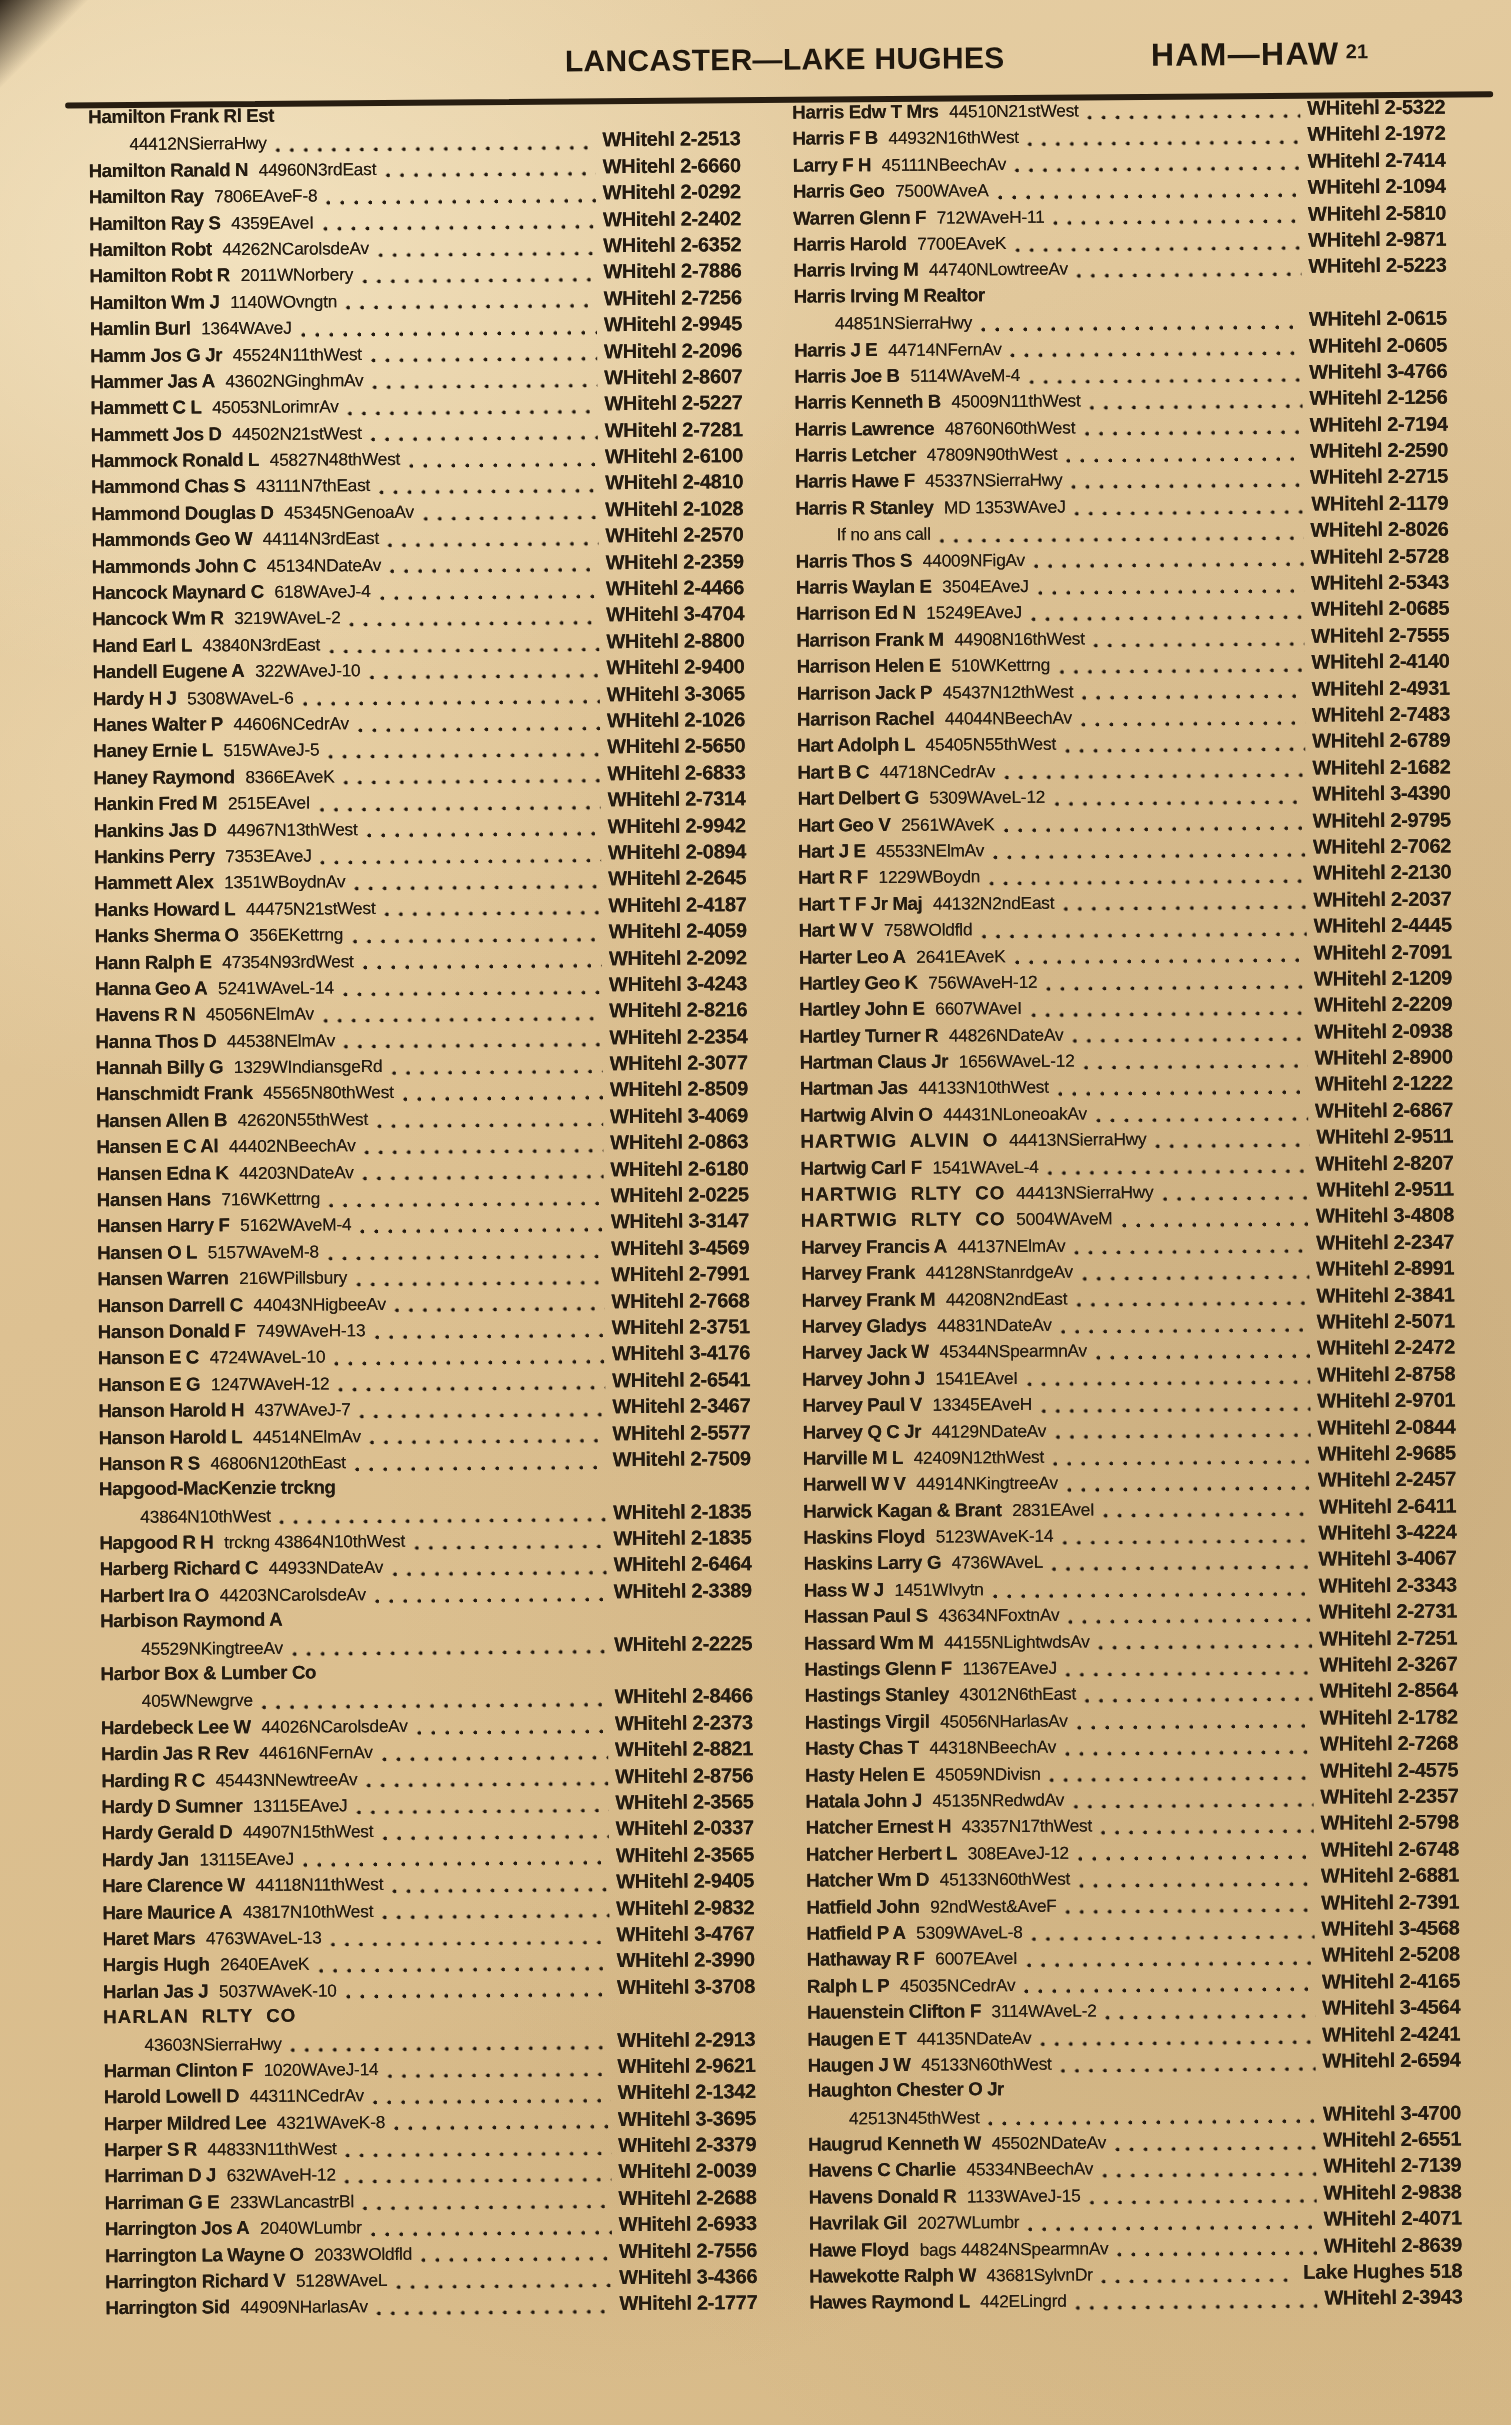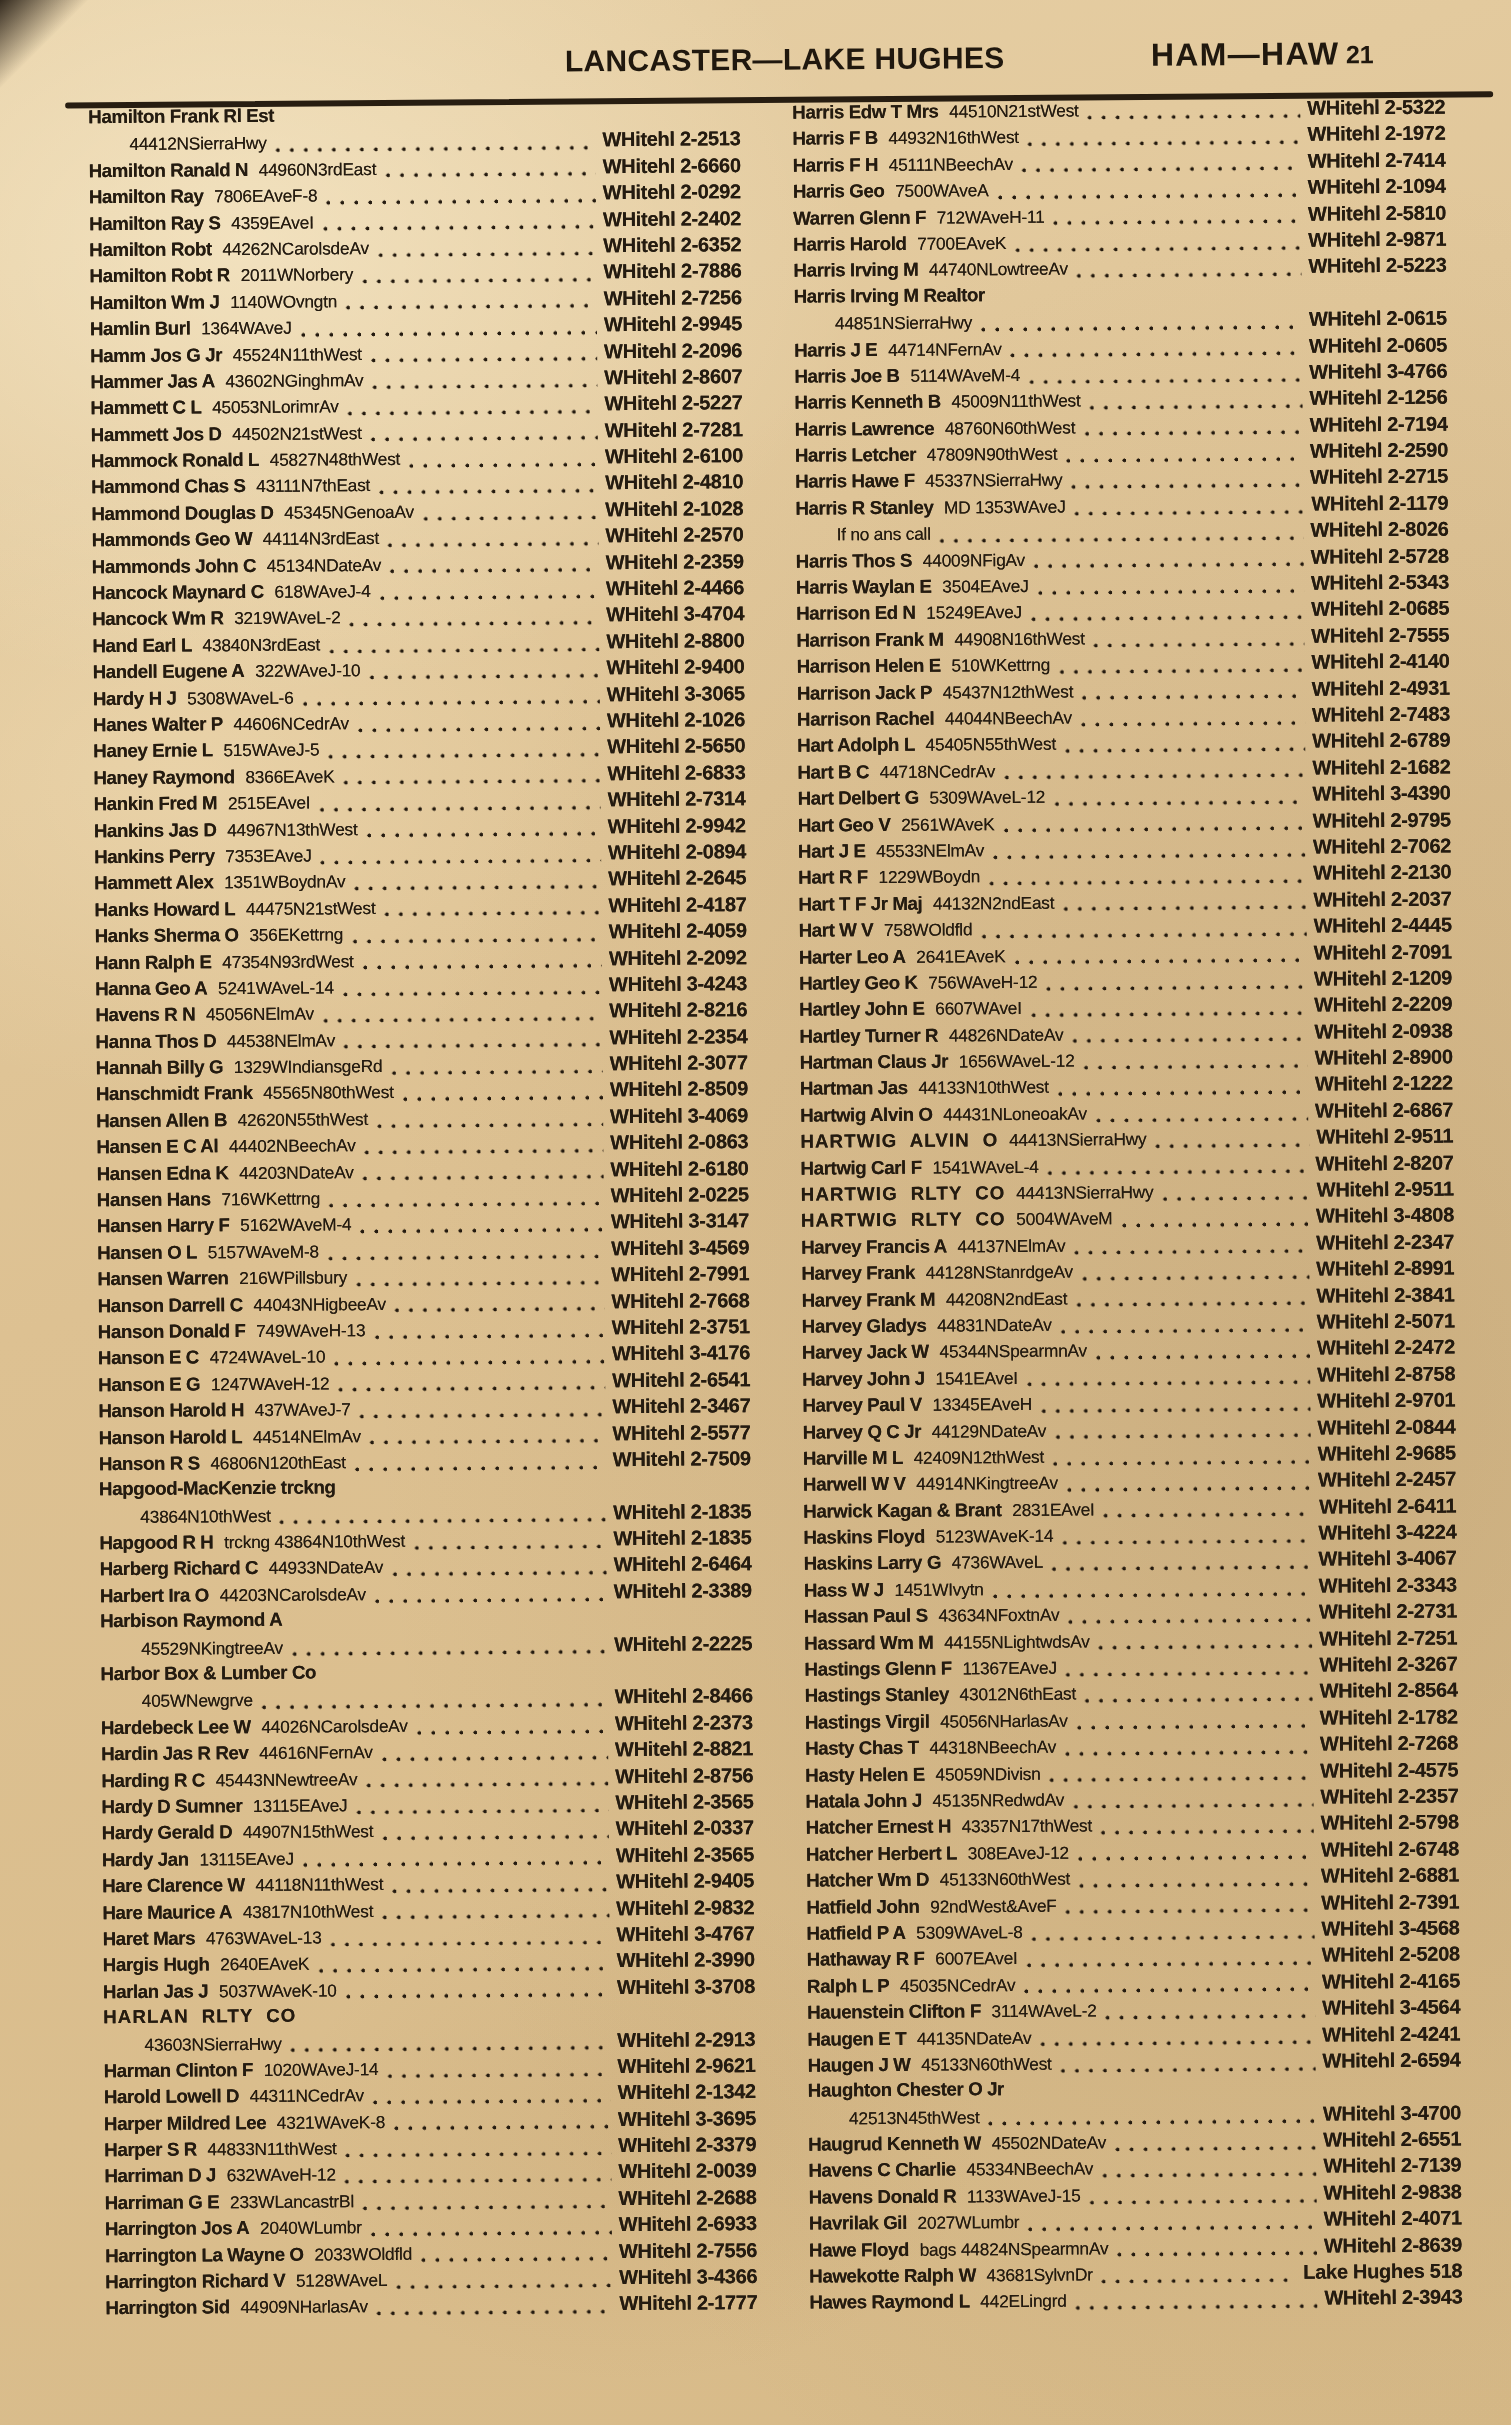--- a/index.html
+++ b/index.html
@@ -12,21 +12,21 @@
       radial-gradient(600px 467px at 12% 32%, rgba(255,240,205,0.28), rgba(255,240,205,0) 70%),
       radial-gradient(1333px 1733px at 88% 58%, rgba(118,88,48,0.16), rgba(118,88,48,0) 72%),
       radial-gradient(467px 333px at 42% 88%, rgba(150,110,60,0.10), rgba(150,110,60,0) 75%),
       linear-gradient(160deg,#e7d0a6 0%,#ddc192 45%,#d7ba88 100%);
   }
   .content{position:absolute;inset:0;transform:rotate(-0.45deg);transform-origin:50% 40%;}
   .hdr-region{position:absolute;left:572px;top:43px;font-size:30px;font-weight:700;
     letter-spacing:0.3px;color:#20180e;white-space:nowrap;}
   .hdr-range{position:absolute;left:1158px;top:40px;font-size:32px;font-weight:700;
     letter-spacing:1.3px;color:#20180e;white-space:nowrap;}
-  .hdr-page{position:absolute;left:1353px;top:45px;font-size:25px;font-weight:700;color:#20180e;}
+  .hdr-page{position:absolute;left:1353px;top:45px;font-size:20px;font-weight:700;color:#20180e;}
   .rule{position:absolute;left:72px;top:97px;width:1428px;height:6px;background:#271d11;border-radius:2.7px;}
   .col{position:absolute;top:101px;display:flex;flex-direction:column;}
   .col-left{left:95px;width:652px;}
   .col-right{left:799px;width:653px;}
   .row{display:flex;align-items:baseline;height:26.4px;white-space:nowrap;
     text-shadow:0 0 0.5px rgba(36,27,16,0.85);}
   .name{font-weight:700;font-size:18.7px;letter-spacing:-0.4px;}
   .addr{font-size:17.3px;margin-left:10.7px;letter-spacing:-0.2px;}
   .row.c .addr{margin-left:41px;}
   .row.b .name,.row.bn .name{font-size:18.7px;letter-spacing:1.1px;word-spacing:6.7px;}
@@ -537,21 +537,21 @@
           <span class="leader"></span>
           <span class="phone">WHitehl 2-5322</span>
         </div>
         <div class="row e">
           <span class="name">Harris F B</span>
           <span class="addr">44932N16thWest</span>
           <span class="leader"></span>
           <span class="phone">WHitehl 2-1972</span>
         </div>
         <div class="row e">
-          <span class="name">Harris F H</span>
+          <span class="name">Larry F H</span>
           <span class="addr">45111NBeechAv</span>
           <span class="leader"></span>
           <span class="phone">WHitehl 2-7414</span>
         </div>
         <div class="row e">
           <span class="name">Harris Geo</span>
           <span class="addr">7500WAveA</span>
           <span class="leader"></span>
           <span class="phone">WHitehl 2-1094</span>
         </div>

